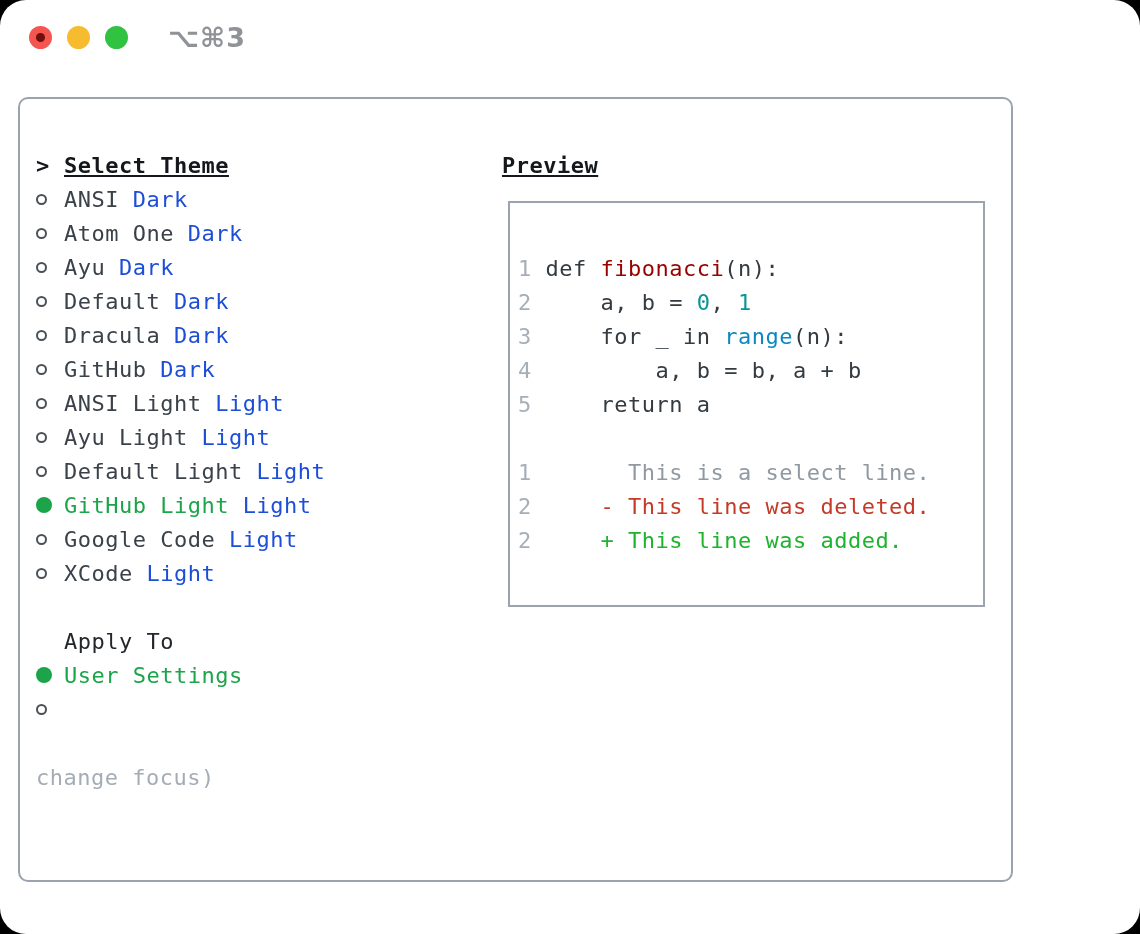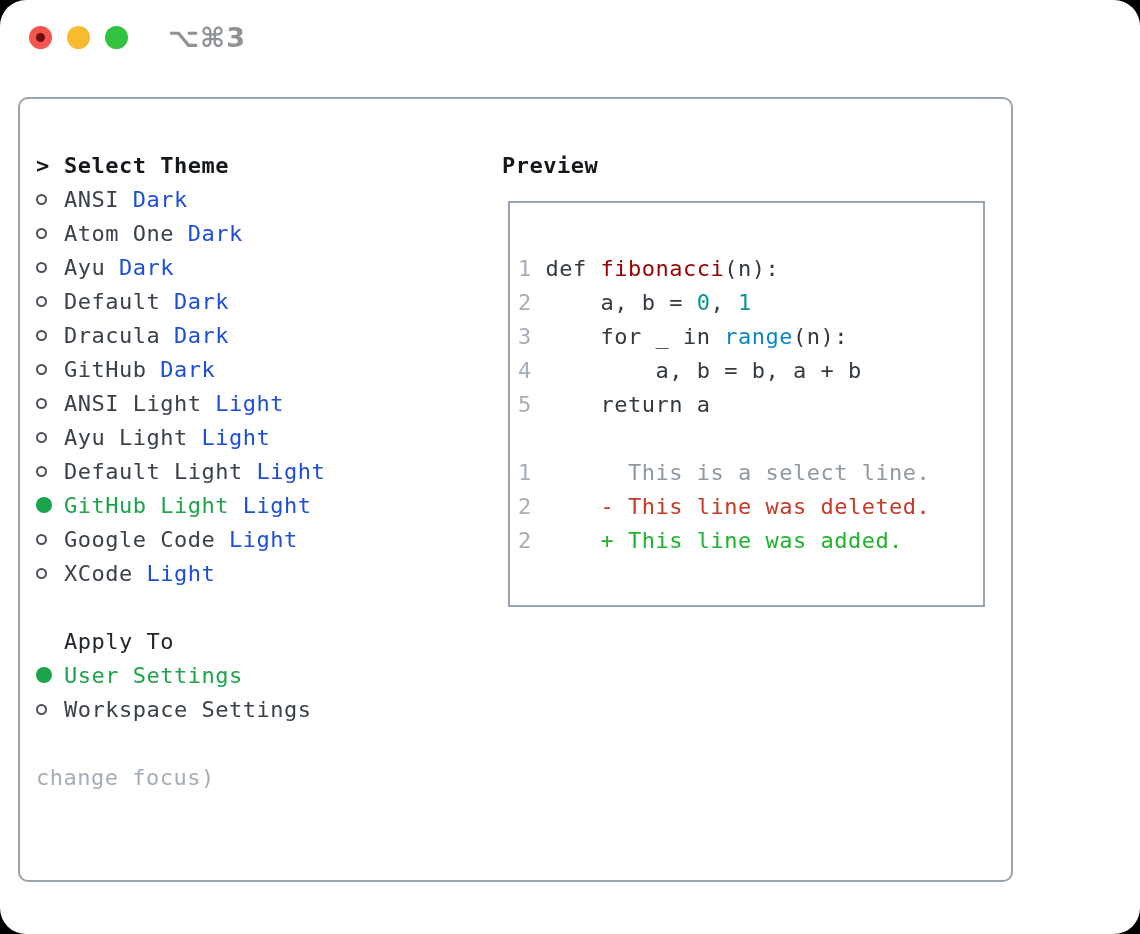--- a/index.html
+++ b/index.html
@@ -20,21 +20,21 @@
   
   .panel {
     position:absolute; left:18px; top:97px; width:995px; height:785px;
     border:2px solid #9aa3ae; border-radius:10px; background:#fff;
   }
   .row { height:34px; display:flex; align-items:center; font-size:22px; letter-spacing:0.5px; white-space:pre; }
   .marker { width:28px; flex:0 0 28px; display:flex; align-items:center; }
   .prompt { font-weight:bold; color:#14181c; }
   .circle { width:11px; height:11px; border:2.5px solid #4b5157; border-radius:50%; }
   .circle.sel { width:16px; height:16px; border:none; background:#1ca44a; }
-  .hdr { font-weight:bold; color:#14181c; }
+  .hdr { font-weight:bold; color:#14181c;text-decoration:underline; }
   .name { color:#3a4149; }
   .name.sel { color:#1ca44a; }
   .variant { color:#1d4ed8; }
   .section-label { color:#22272c; }
   .left-col { position:absolute; left:16px; top:49px; }
   .hint { color:#a4adb6; }
   
   .preview-label { position:absolute; left:482px; top:49px;text-align:center; }
   .preview-box {
     position:absolute; left:488px; top:102px; width:477px; height:406px;
@@ -91,21 +91,21 @@
 
       <div class="row"></div>
 
       <div class="row">
         <span class="marker"></span>
         <span class="section-label">Apply To</span>
       </div>
 
       <div id="apply-options">
           <div class="row"><span class="marker"><span class="circle sel"></span></span><span class="name sel">User Settings</span></div>
-          <div class="row"><span class="marker"><span class="circle"></span></span><span class="name">Workspace Settings</span></div>
+          <div class="row"><span class="marker"><span class="circle"></span></span></div>
         </div>
 
       <div class="row"></div>
 
       <div class="row hint">change focus)</div>
     </div>
 
     <div class="preview-label row hdr">Preview</div>
 
     <div class="preview-box">

